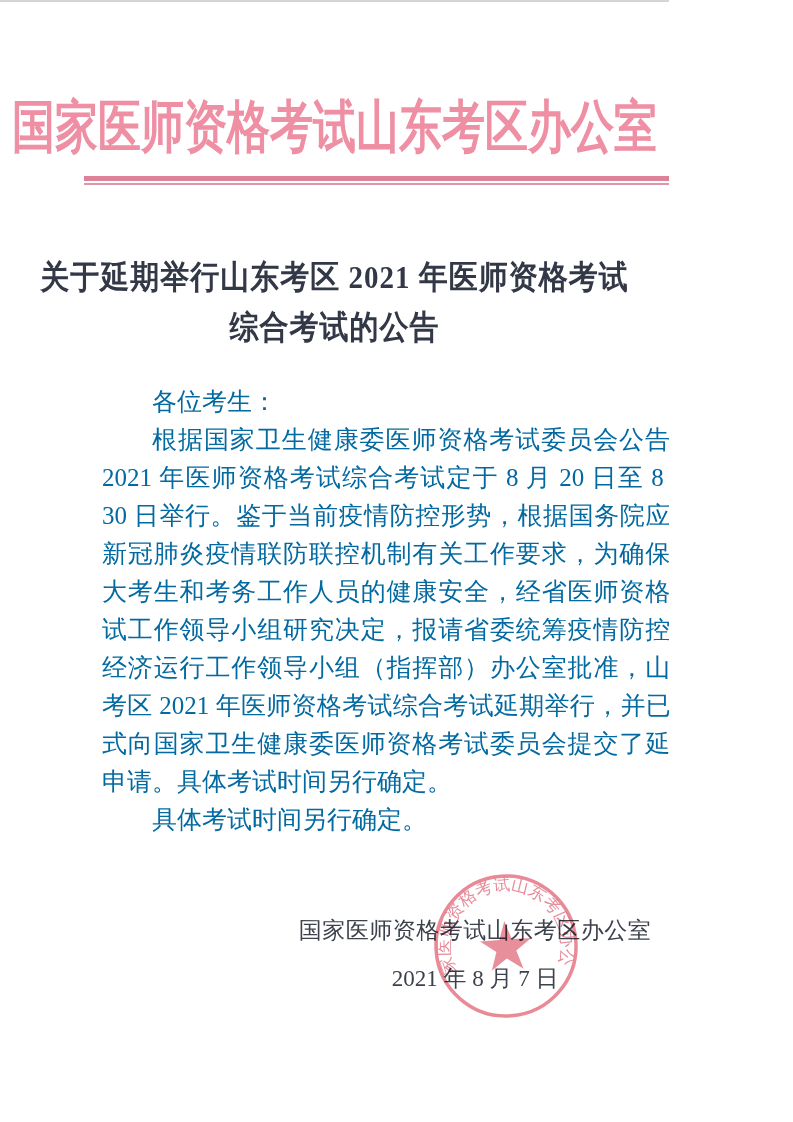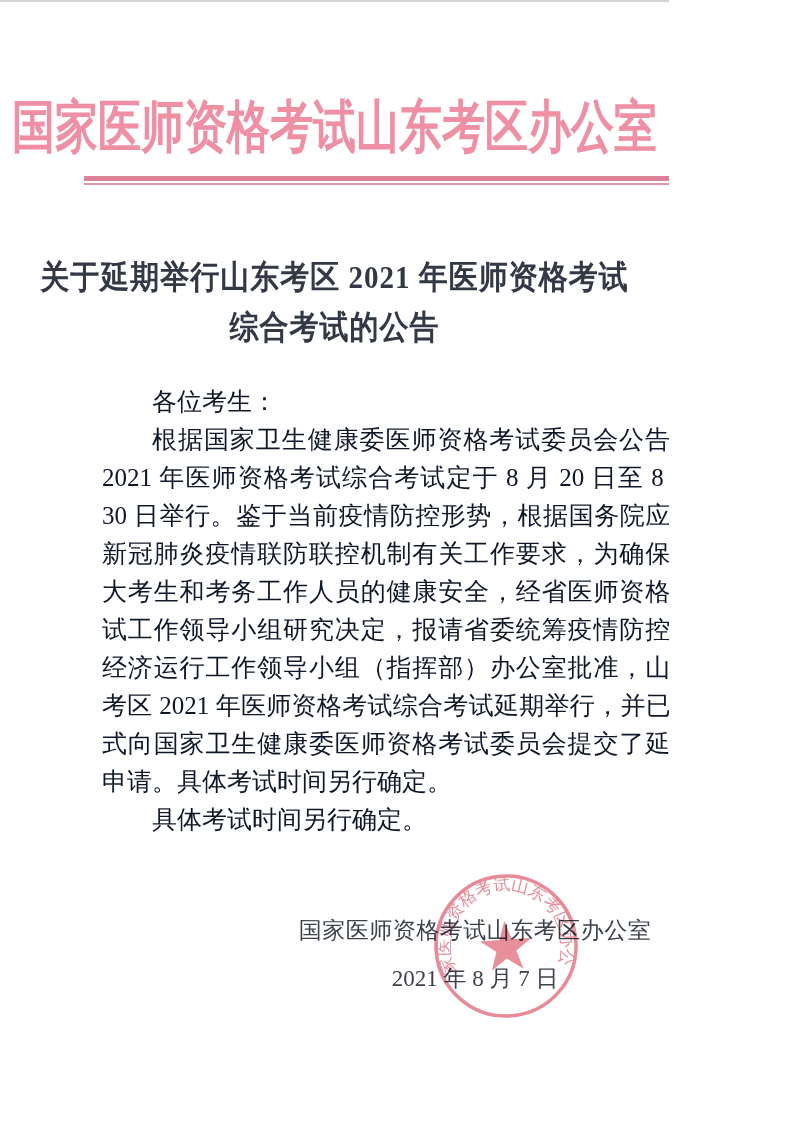--- a/index.html
+++ b/index.html
@@ -28,21 +28,21 @@
   .divider .thin{height:2px;background:#e096a9;margin-top:2px;}
   .notice-title{
     position:absolute;top:252px;left:0;width:100%;margin:0;
     text-align:center;
     font-size:29px;font-weight:bold;line-height:45px;
     color:#333847;letter-spacing:1px;
     transform:scaleY(1.12);transform-origin:center top;
   }
   .body-text{
     position:absolute;top:383px;left:102px;width:594px;
-    font-size:25px;line-height:38px;color:#0f172a;
+    font-size:25px;line-height:38px;color:#0369a1;
     text-align:justify;
   }
   .body-text p{margin:0;text-indent:2em;}
   .salutation{text-indent:0;}
   .closing{
     position:absolute;top:915px;left:295px;width:360px;
     text-align:center;color:#3c414b;
   }
   .signature{font-size:23px;letter-spacing:.5px;white-space:nowrap;}
   .date{font-size:23px;margin-top:17px;white-space:nowrap;}

